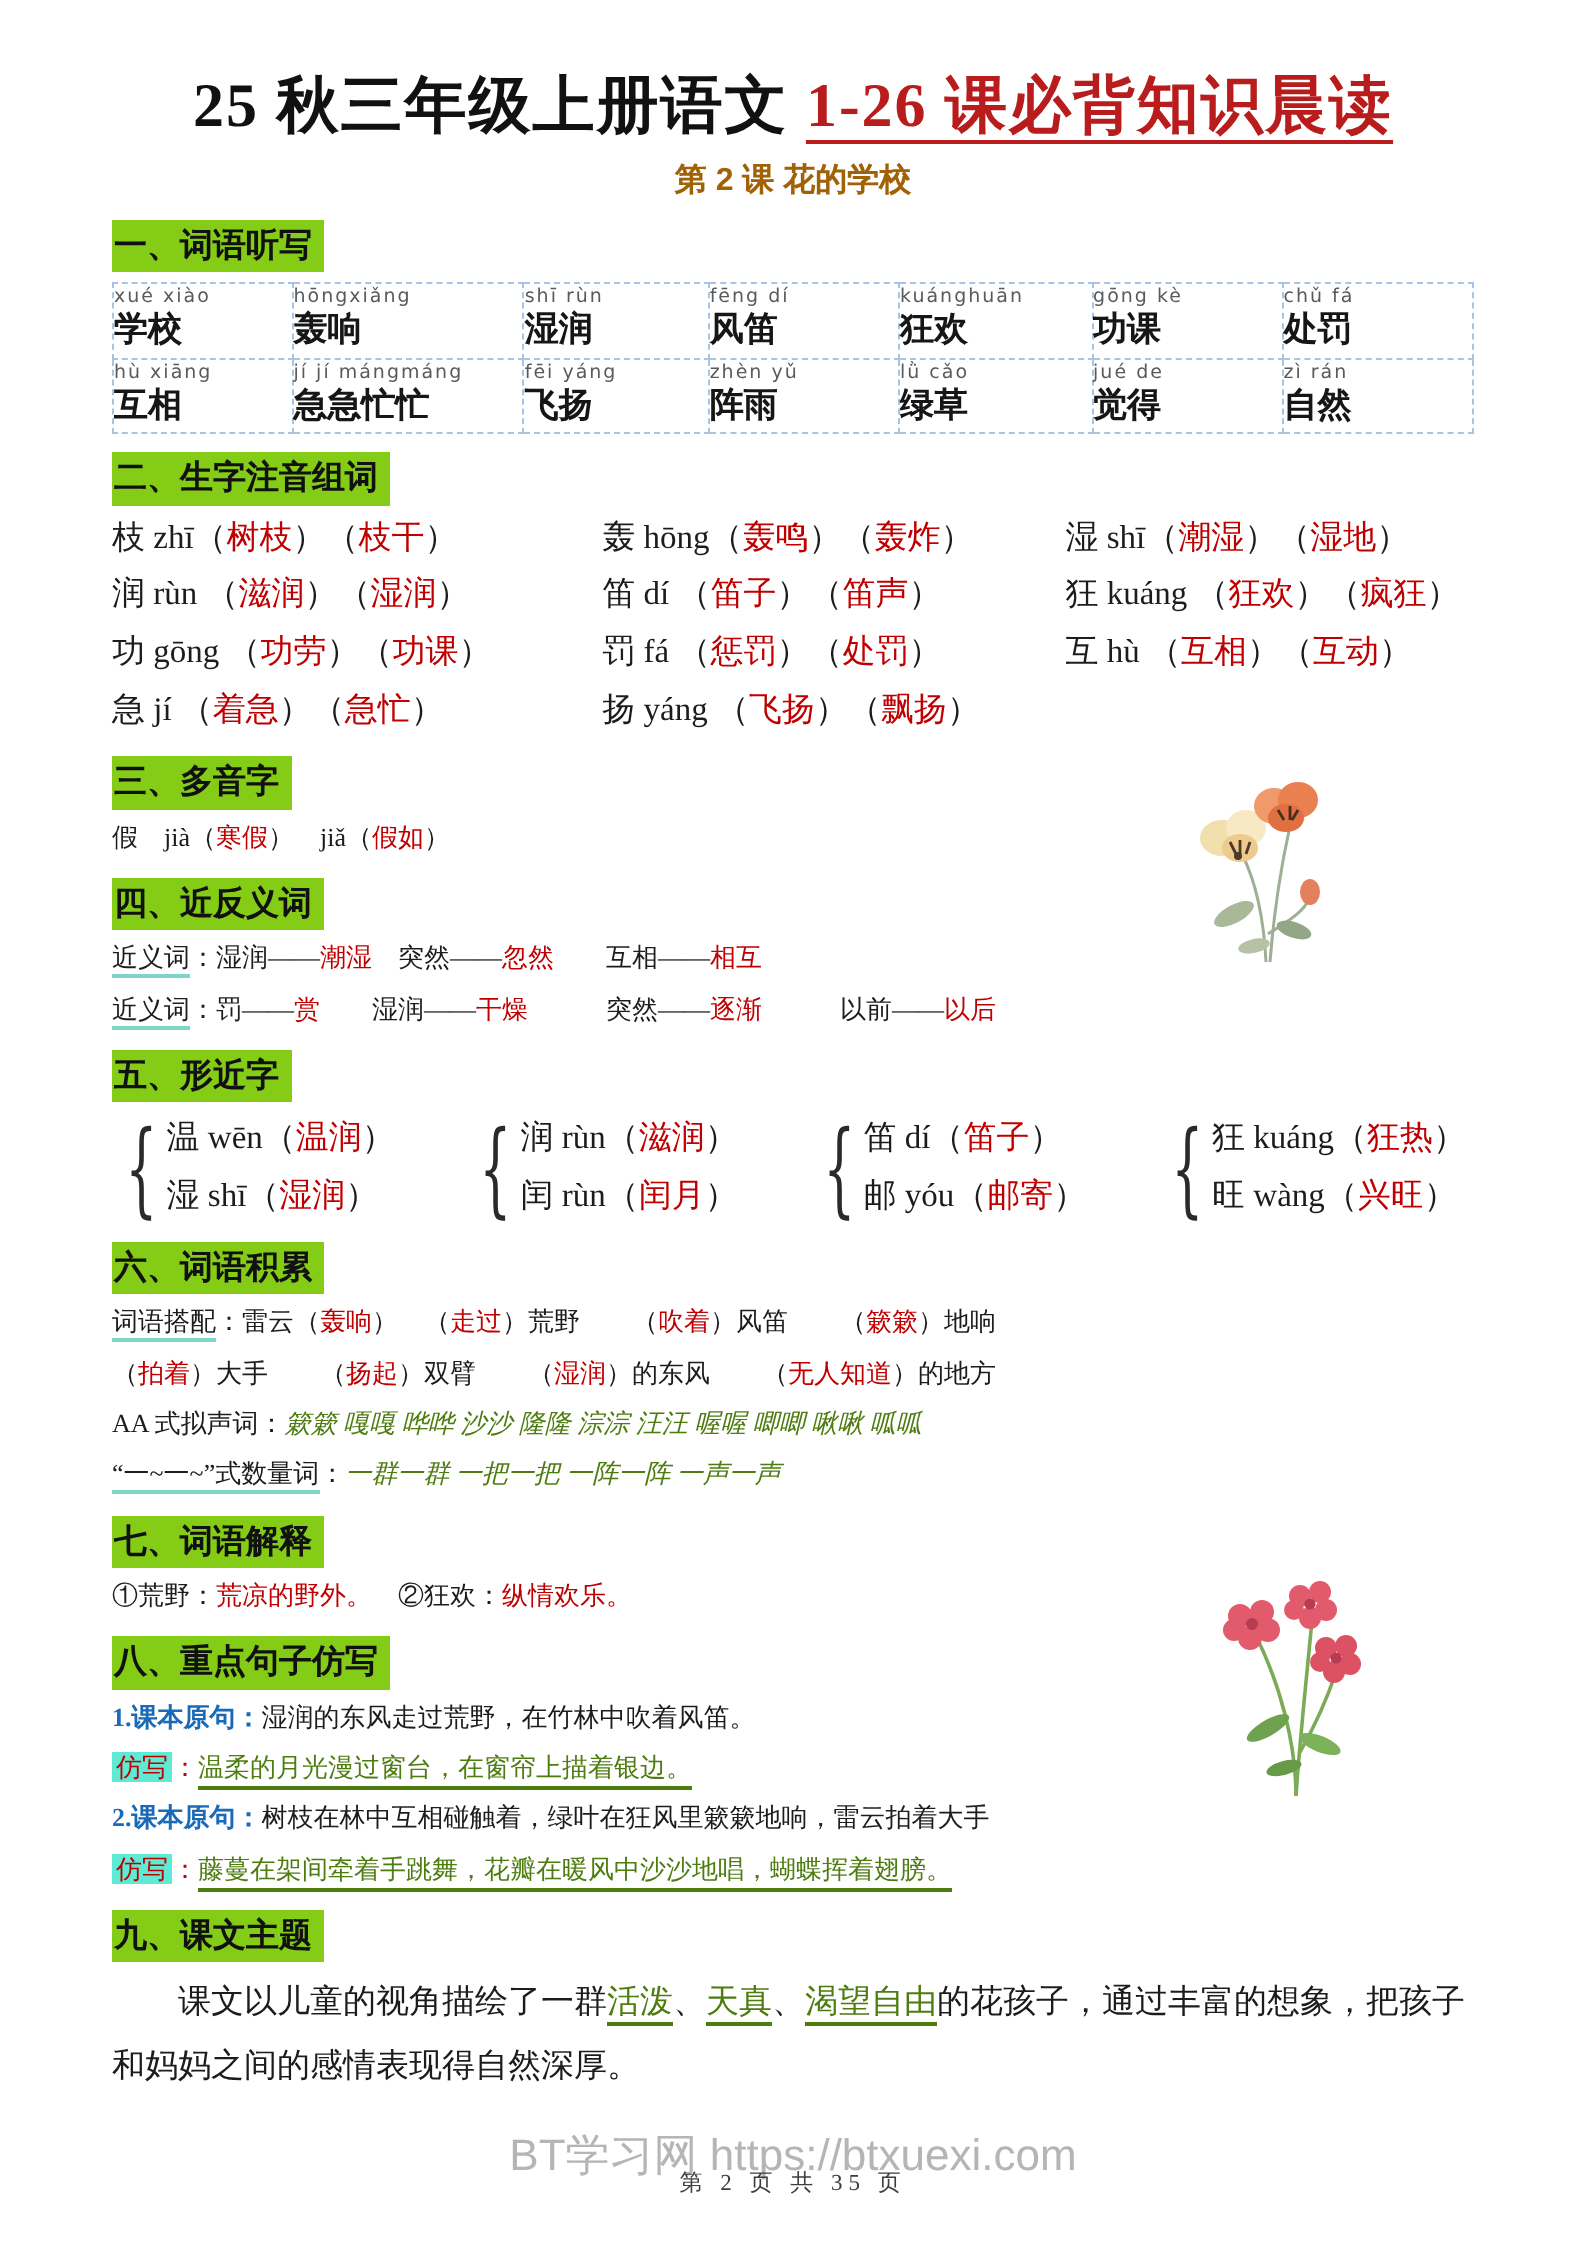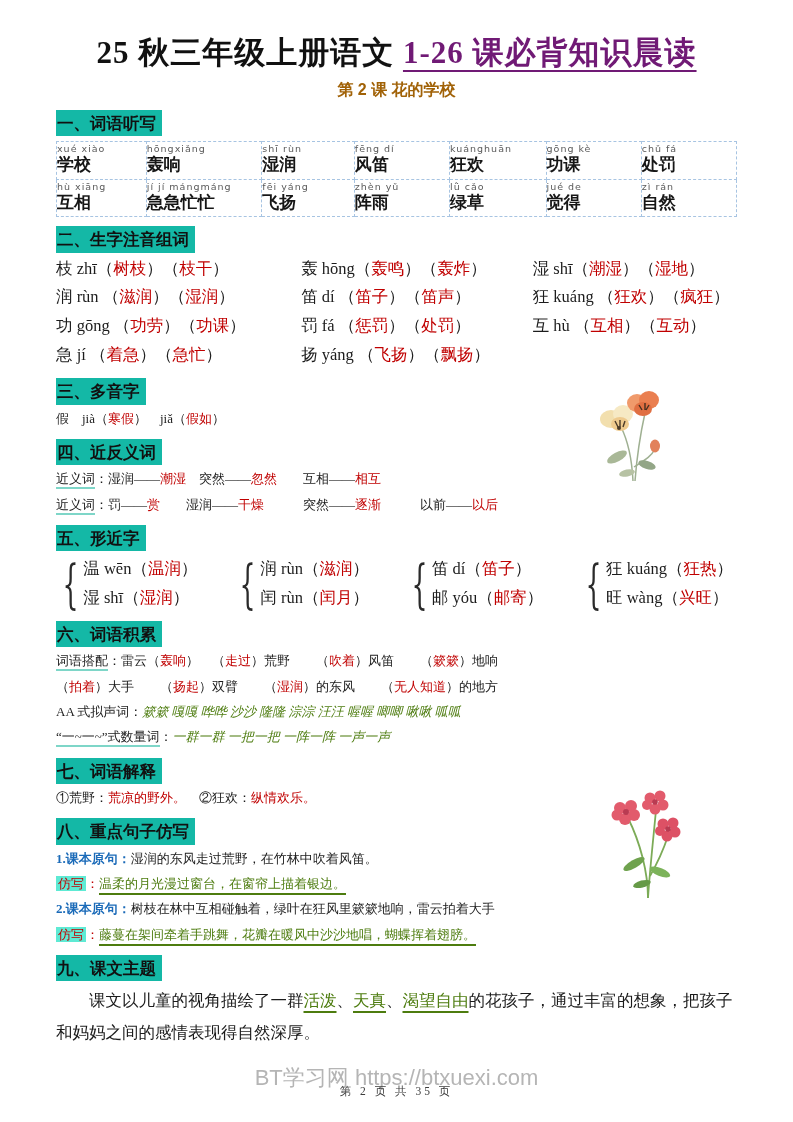--- a/index.html
+++ b/index.html
@@ -11,27 +11,27 @@
     overflow:hidden;
     box-sizing:border-box;
     padding:34px 56px 0 56px;
     font-family:"Liberation Serif","DejaVu Serif",serif;
     color:#1c1c1c;
   }
   
   .title{ text-align:center; font-weight:bold; font-size:31px; letter-spacing:1px;
           font-family:"Liberation Serif","DejaVu Serif",serif; line-height:1.25; white-space:nowrap;}
   .t-black{color:#111111;}
-  .t-red{color:#701a75; text-decoration:underline; text-decoration-thickness:2px; text-underline-offset:7px;}
+  .t-red{color:#b91c1c; text-decoration:underline; text-decoration-thickness:2px; text-underline-offset:7px;}
   .subtitle{ text-align:center; font-size:16px; font-weight:bold; color:#a16207;
              margin-top:7px; font-family:"Liberation Sans","DejaVu Sans",sans-serif;}
   
   .sec{margin-top:9px;}
-  .sec-t{ display:inline-block; background:#14b8a6; font-weight:bold; font-size:16.5px;
-          font-family:Liberation Sans, sans-serif; color:#111;
+  .sec-t{ display:inline-block; background:#84cc16; font-weight:bold; font-size:16.5px;
+          font-family:Liberation Serif, serif; color:#111;
           padding:2px 6px 2px 1px; line-height:1.35;}
   
   table.dict{ width:100%; border-collapse:collapse; table-layout:fixed; margin-top:5px;
               border:1.5px dashed #a7c4e2; border-top:1.5px dashed #e3a89e;}
   table.dict td{ border:1.5px dashed #a7c4e2; text-align:left; padding:1px 0 3px 0; vertical-align:middle;}
   .py{ font-size:9.5px; color:#5a5a5a; font-family:"DejaVu Sans",sans-serif; letter-spacing:1px; line-height:1.2;}
   .wd{ font-size:17px; color:#161616; line-height:1.25; font-weight:700;}
   
   .line{ font-size:13px; line-height:1.72; margin:3px 0; white-space:nowrap;}
   .grid3{ display:grid; grid-template-columns:36% 34% 30%; font-size:16.5px; line-height:1.74; margin-top:2px;}

